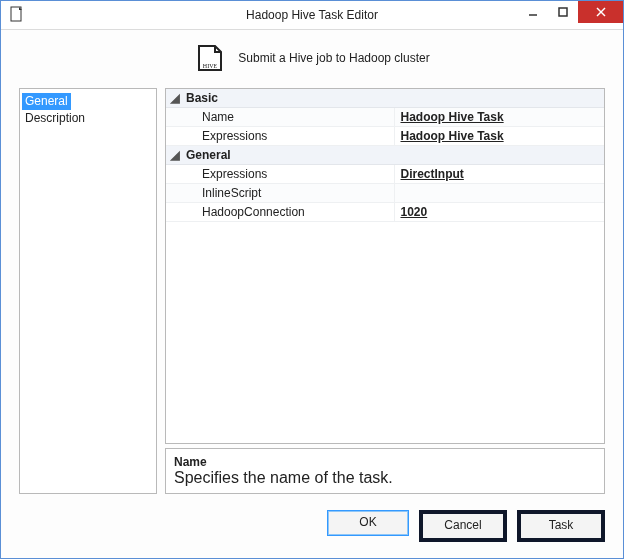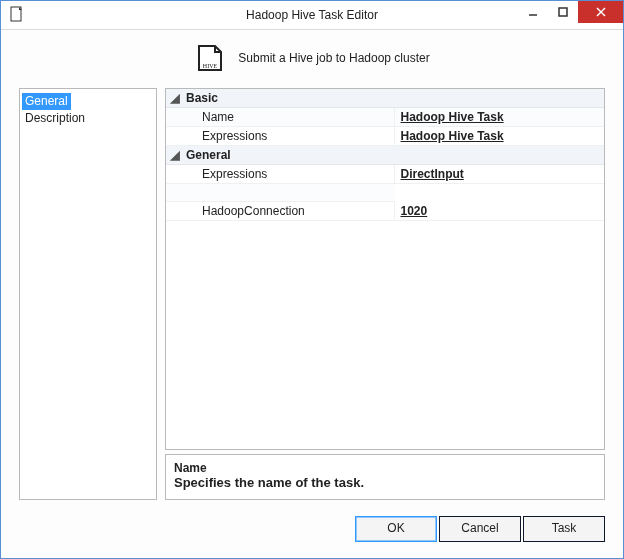--- a/index.html
+++ b/index.html
@@ -176,32 +176,32 @@
   .prop-row.prop:nth-child(even) { background: #fbfcfd; }
 
   .help-panel {
     border: 1px solid #b9b9b9;
     background: #fff;
     padding: 6px 8px 8px 8px;
     height: 46px;
     box-sizing: border-box;
   }
   .help-panel .help-title { font-weight: bold; font-size: 12px; }
-  .help-panel .help-desc { font-size: 13px; font-weight: bold; }
+  .help-panel .help-desc { font-size: 16px; }
 
   .footer {
     display: flex;
     justify-content: flex-end;
-    gap: 2px;
+    gap: 10px;
     padding: 10px 18px 16px 18px;
   }
   .btn {
     width: 80px;
     height: 24px;
-    border: 1px solid #0f172a;
+    border: 4px solid #0f172a;
     background: #f4f4f4;
     font-size: 12px;
     text-align: center;
     line-height: 22px;
     cursor: default;
   }
   .btn.primary {
     border: 1px solid #3399ff;
     box-shadow: inset 0 0 0 1px #8fc6f7;
   }
@@ -283,20 +283,21 @@
             <div class="cell-name">General</div>
             <div class="cell-value"></div>
           </div>
           <div class="prop-row prop">
             <div class="cell-toggle"></div>
             <div class="cell-name">Expressions</div>
             <div class="cell-value bold">DirectInput</div>
           </div>
           <div class="prop-row prop">
             <div class="cell-toggle"></div>
+            <div class="cell-name">InlineScript</div>
             <div class="cell-value"></div>
           </div>
           <div class="prop-row prop">
             <div class="cell-toggle"></div>
             <div class="cell-name">HadoopConnection</div>
             <div class="cell-value bold">1020</div>
           </div>
         </div>
       </div>
 

